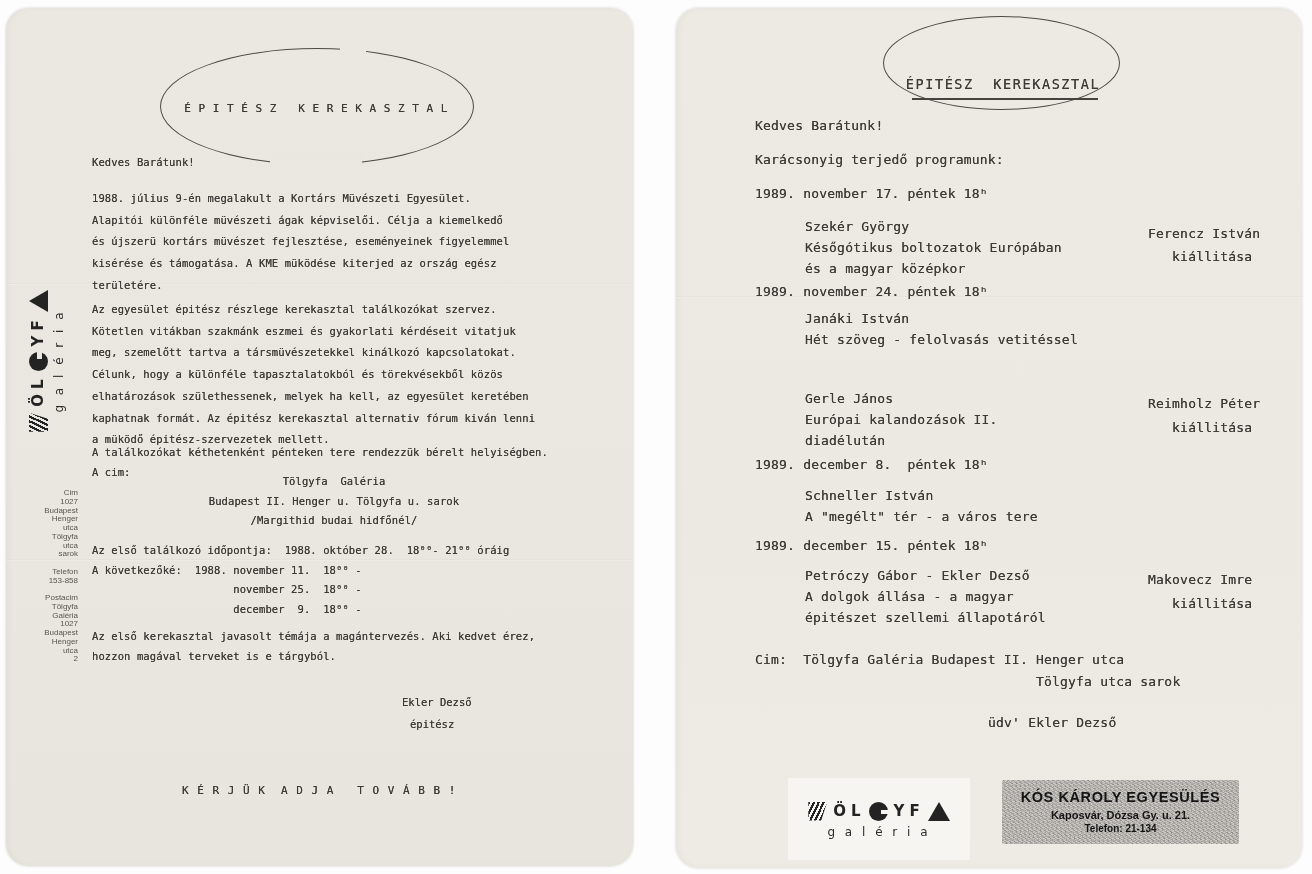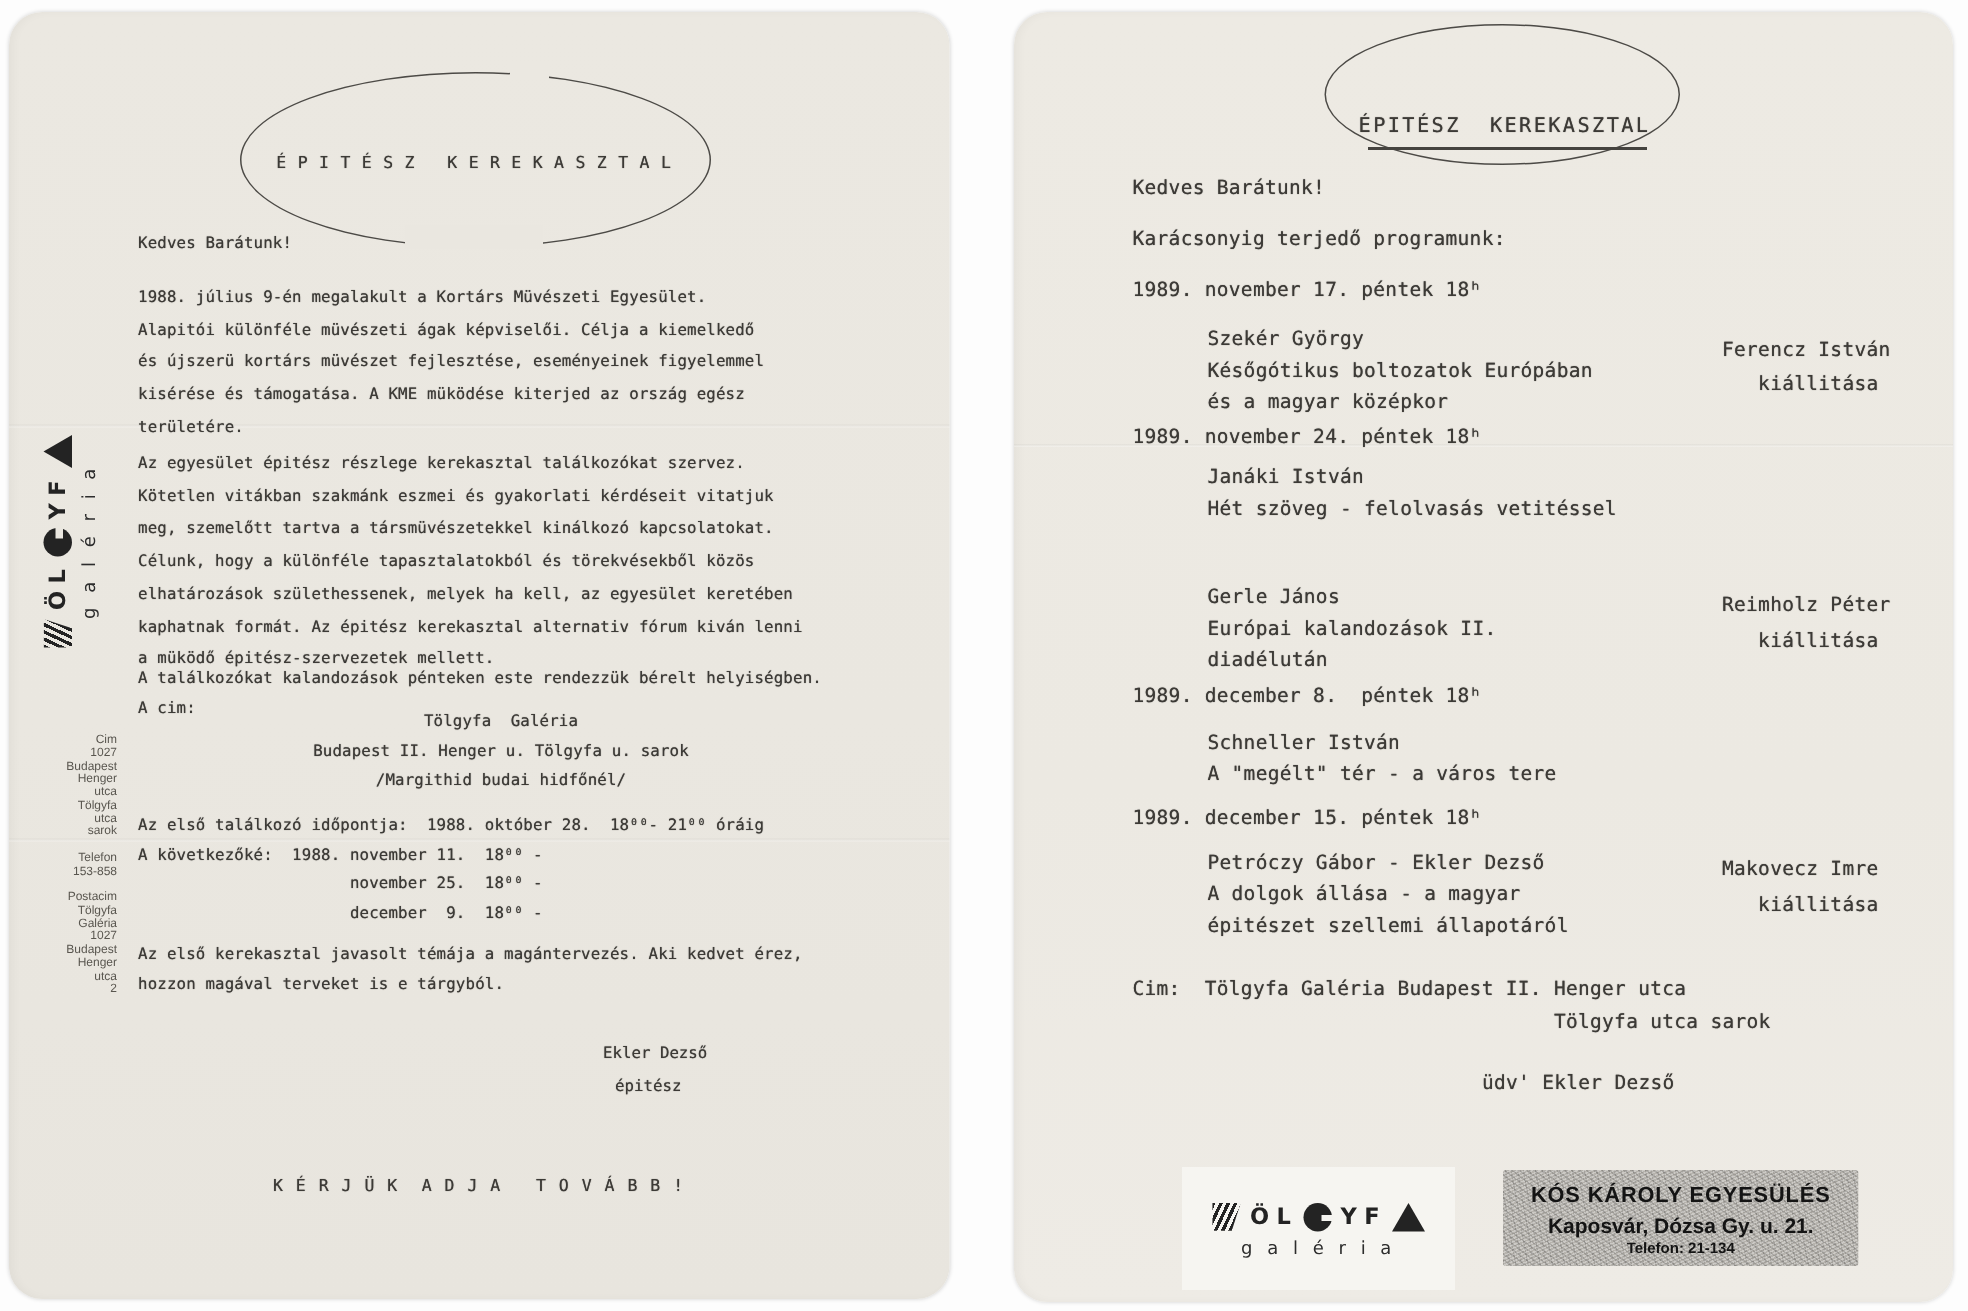--- a/index.html
+++ b/index.html
@@ -45,21 +45,21 @@
        transform:rotate(-90deg);--label-bg:#eae7e0;}
   .label-box{position:absolute;background:#f6f5f1;display:flex;align-items:center;justify-content:center;}
   
   .stamp{position:absolute;background-color:#b6b3ad;
        background-image:repeating-linear-gradient(37deg,rgba(40,40,40,.18) 0 1px,rgba(0,0,0,0) 1px 3px),
                         repeating-linear-gradient(-24deg,rgba(255,255,255,.3) 0 1px,rgba(0,0,0,0) 1px 2px),
                         repeating-linear-gradient(80deg,rgba(30,30,30,.12) 0 1px,rgba(0,0,0,0) 1px 4px);
        border-radius:2px;text-align:center;color:#141414;
        font-family:"Liberation Sans", sans-serif;font-weight:bold;}
   .stamp-l1{font-size:14.5px;letter-spacing:.6px;margin-top:9px;}
-  .stamp-l2{font-size:14px;margin-top:4px;text-align:center;}
+  .stamp-l2{font-size:11px;margin-top:4px;text-align:center;}
   .stamp-l3{font-size:10px;margin-top:2px;}
 </style>
 </head>
 <body>
 
 <div class="page page-left">
 
   <div class="crease" style="top:275px"></div>
   <div class="crease" style="top:551px"></div>
 
@@ -77,21 +77,21 @@
 területére.</div>
 
   <div class="tw lt" style="left:86px;top:291px">Az egyesület épitész részlege kerekasztal találkozókat szervez.
 Kötetlen vitákban szakmánk eszmei és gyakorlati kérdéseit vitatjuk
 meg, szemelőtt tartva a társmüvészetekkel kinálkozó kapcsolatokat.
 Célunk, hogy a különféle tapasztalatokból és törekvésekből közös
 elhatározások születhessenek, melyek ha kell, az egyesület keretében
 kaphatnak formát. Az épitész kerekasztal alternativ fórum kiván lenni
 a müködő épitész-szervezetek mellett.</div>
 
-  <div class="tw lt" style="left:86px;top:434px;line-height:20px">A találkozókat kalandozások pénteken este rendezzük bérelt helyiségben.
+  <div class="tw lt" style="left:86px;top:434px;line-height:20px">A találkozókat kéthetenként pénteken tere rendezzük bérelt helyiségben.
 A cim:</div>
 
   <div class="tw lt" style="left:86px;top:464px;width:484px;text-align:center;line-height:19.5px">Tölgyfa  Galéria
 Budapest II. Henger u. Tölgyfa u. sarok
 /Margithid budai hidfőnél/</div>
 
   <div class="tw lt" style="left:86px;top:533px;line-height:19.5px">Az első találkozó időpontja:  1988. október 28.  18⁰⁰- 21⁰⁰ óráig
 A következőké:  1988. november 11.  18⁰⁰ -
                       november 25.  18⁰⁰ -
                       december  9.  18⁰⁰ -</div>

